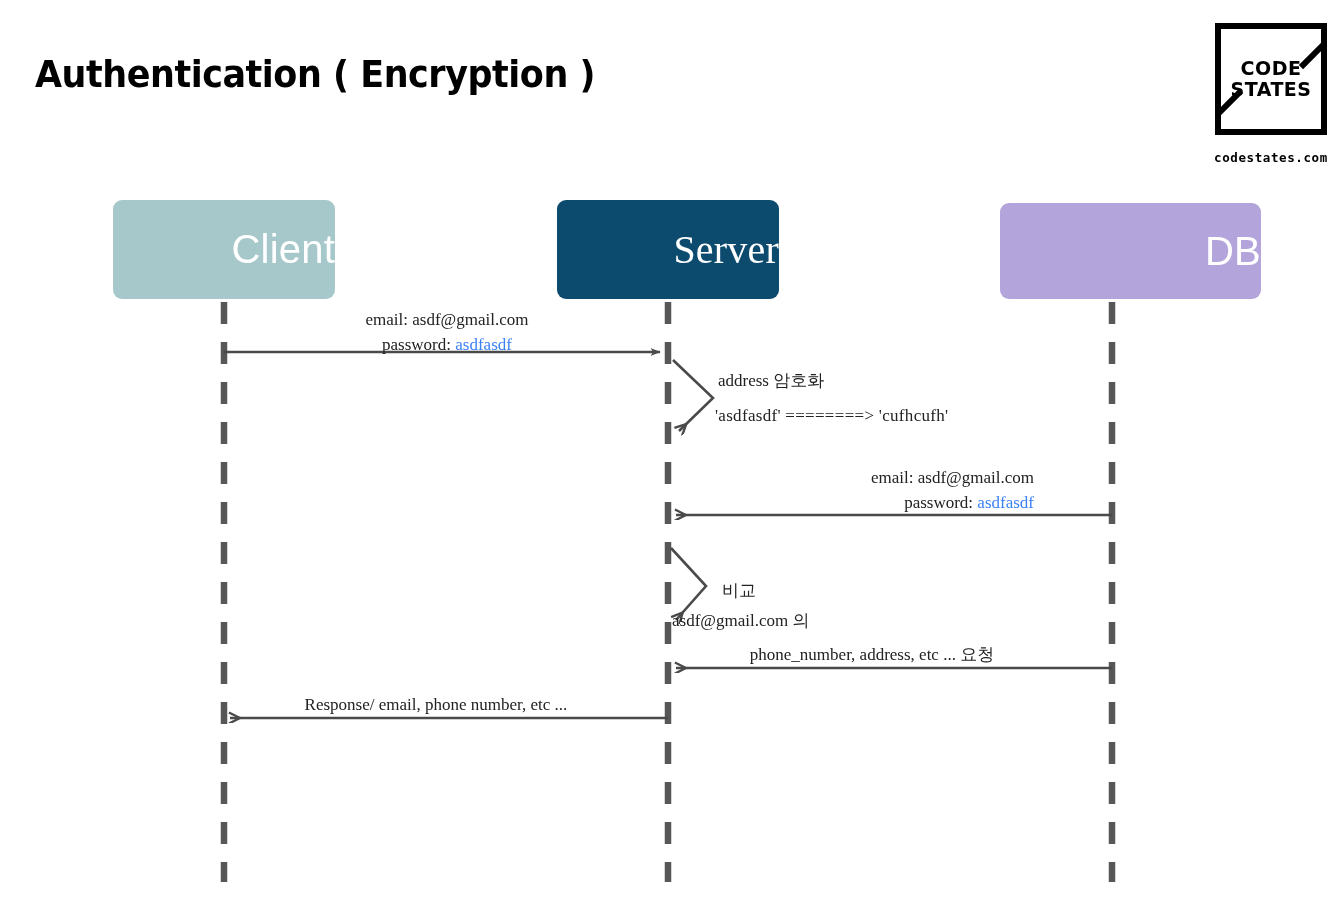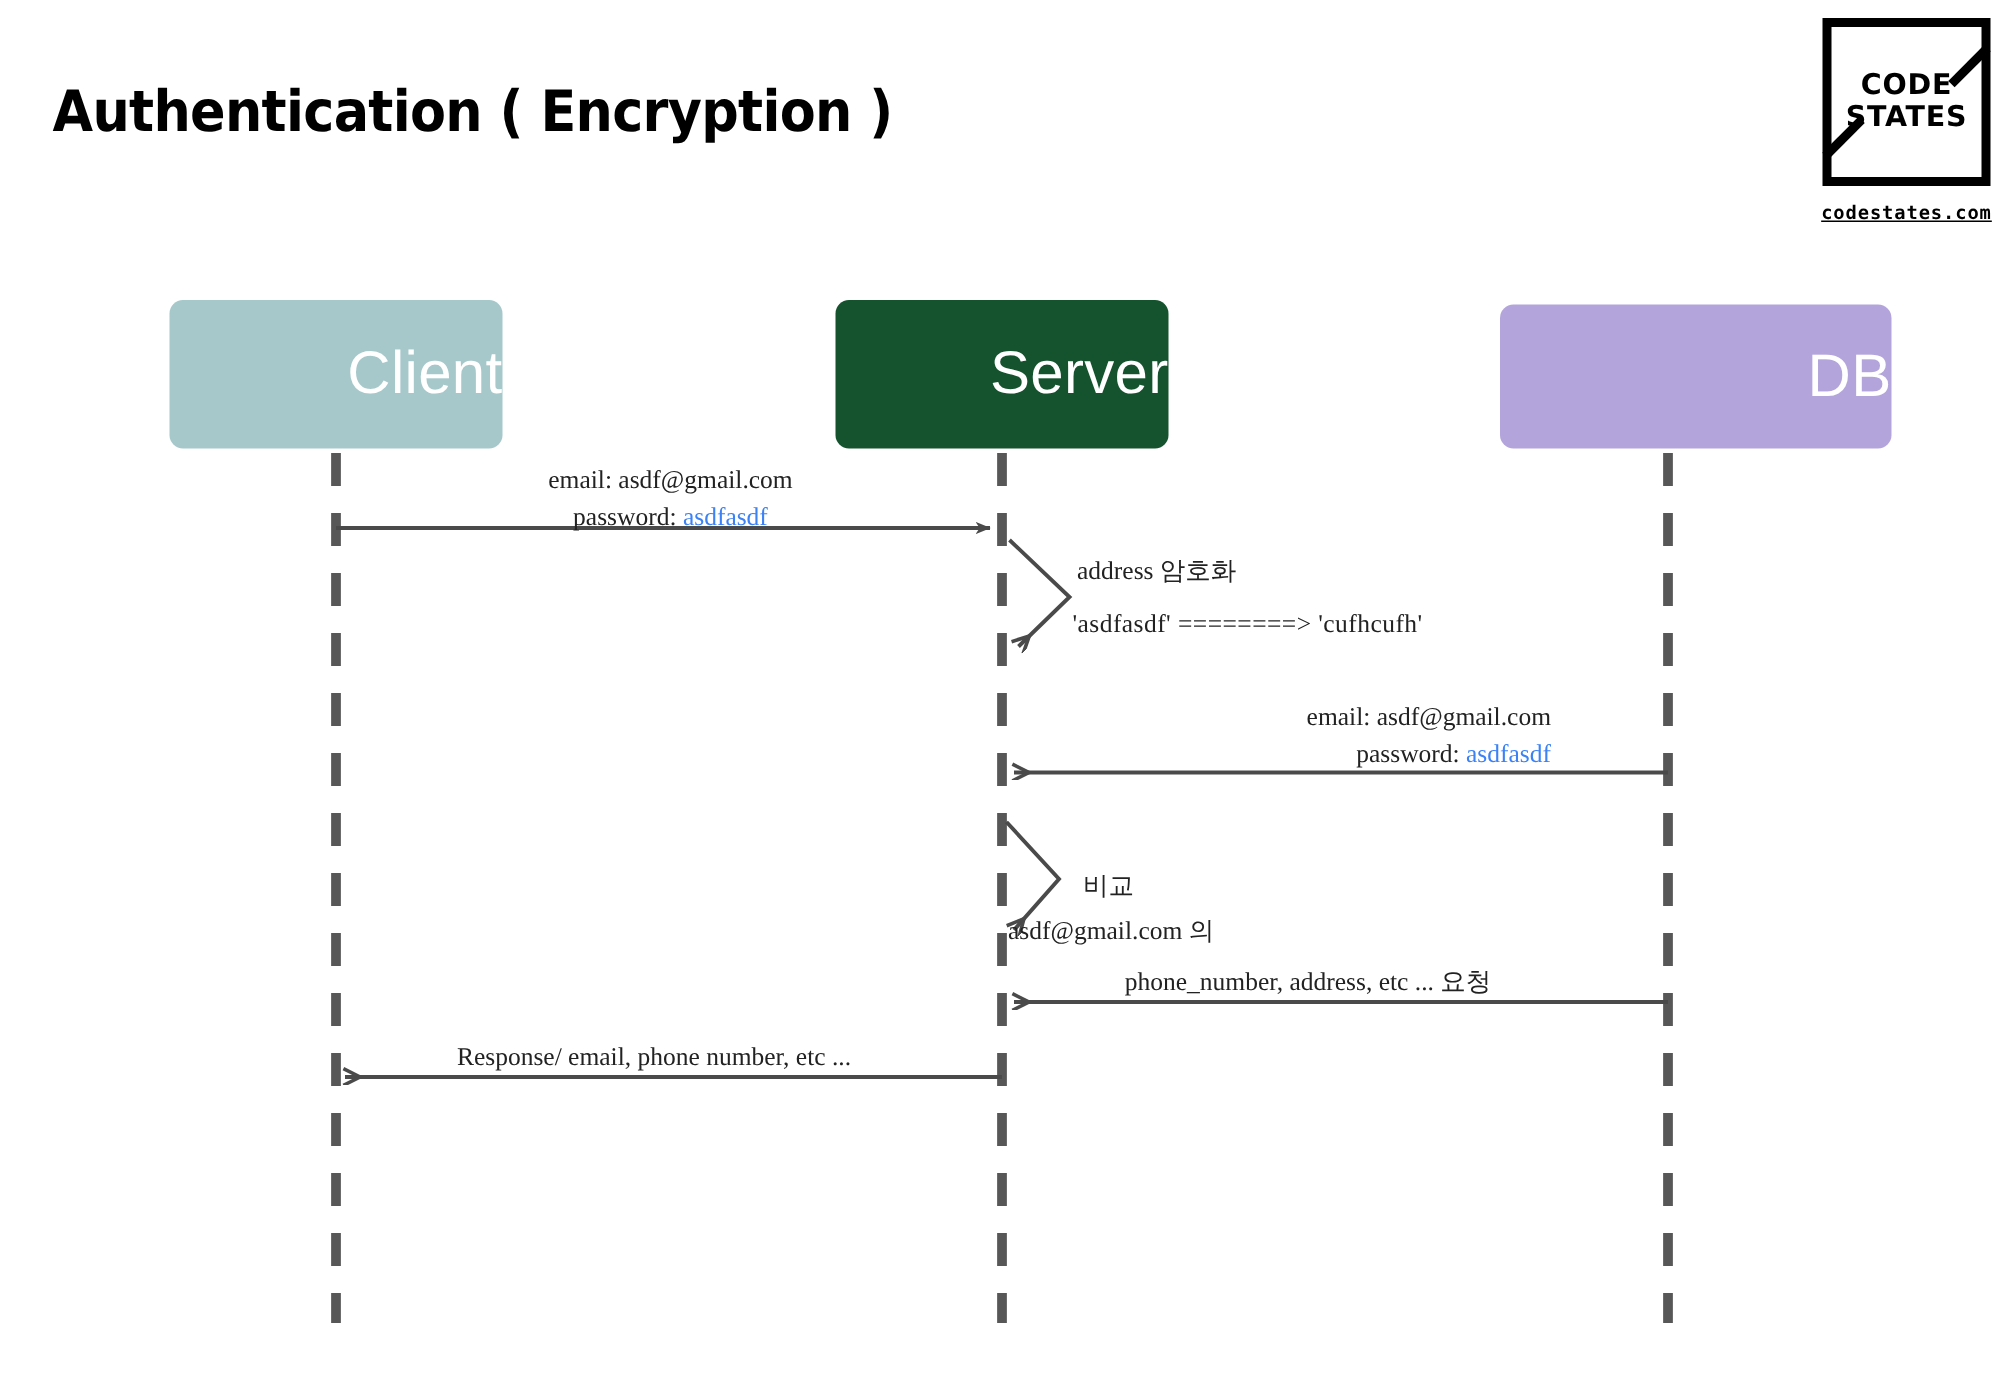--- a/index.html
+++ b/index.html
@@ -38,21 +38,21 @@
     top: 8px;
     width: 120px;
     text-align: center;
   }
   #logo-square {
     position: relative;
     width: 112px;
     height: 112px;
     border: 6px solid #000000;
     box-sizing: border-box;
-    margin: 4px auto;
+    margin: 15px auto;
     background: #ffffff;
   }
   #logo-square .corner-tr,
   #logo-square .corner-bl {
     position: absolute;
     width: 34px;
     height: 6px;
     background: #000000;
   }
   #logo-square .corner-tr {
@@ -79,21 +79,20 @@
     letter-spacing: 0.5px;
     color: #000000;
   }
   #logo-domain {
     margin-top: 10px;
     font-family: "DejaVu Sans Mono", "Liberation Mono", monospace;
     font-size: 12.5px;
     font-weight: 700;
     letter-spacing: 0.6px;
     color: #000000;
-    text-decoration: underline;
   }
 
   
   #diagram {
     position: absolute;
     left: 0;
     top: 0;
     width: 1343px;
     height: 917px;
   }
@@ -112,21 +111,22 @@
     letter-spacing: 0.2px;
   }
   #actor-client {
     left: 113px; top: 200px;
     width: 222px; height: 99px;
     background: #a6c8cb;
   }
   #actor-server {
     left: 557px; top: 200px;
     width: 222px; height: 99px;
-    background: #14532d;
+    background: #0c4a6e;
+    font-family: Liberation Serif, serif;
   }
   #actor-db {
     left: 1000px; top: 203px;
     width: 261px; height: 96px;
     background: #b3a5db;
   }
 
   
   .msg-label {
     position: absolute;

